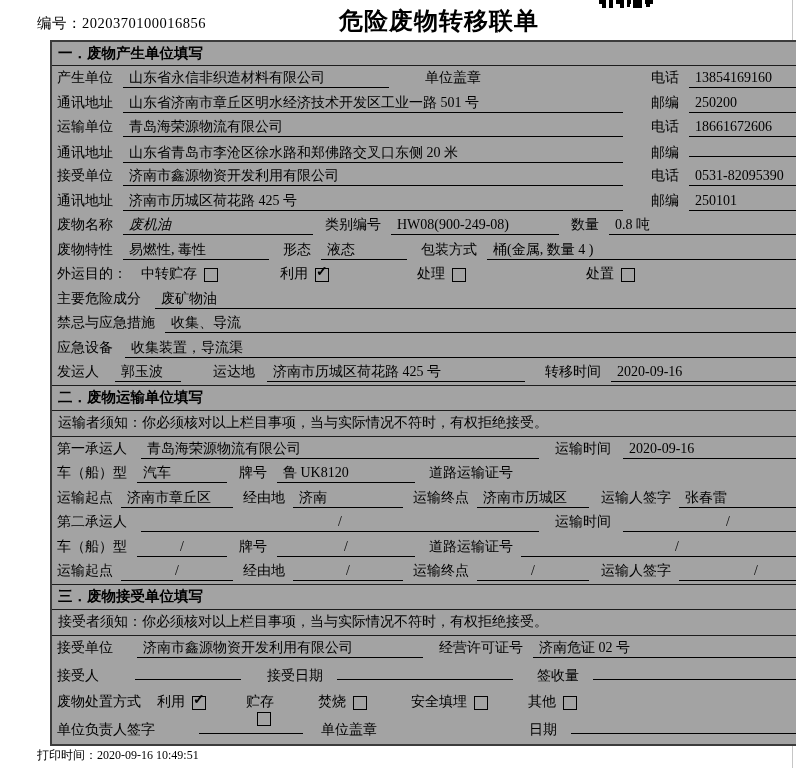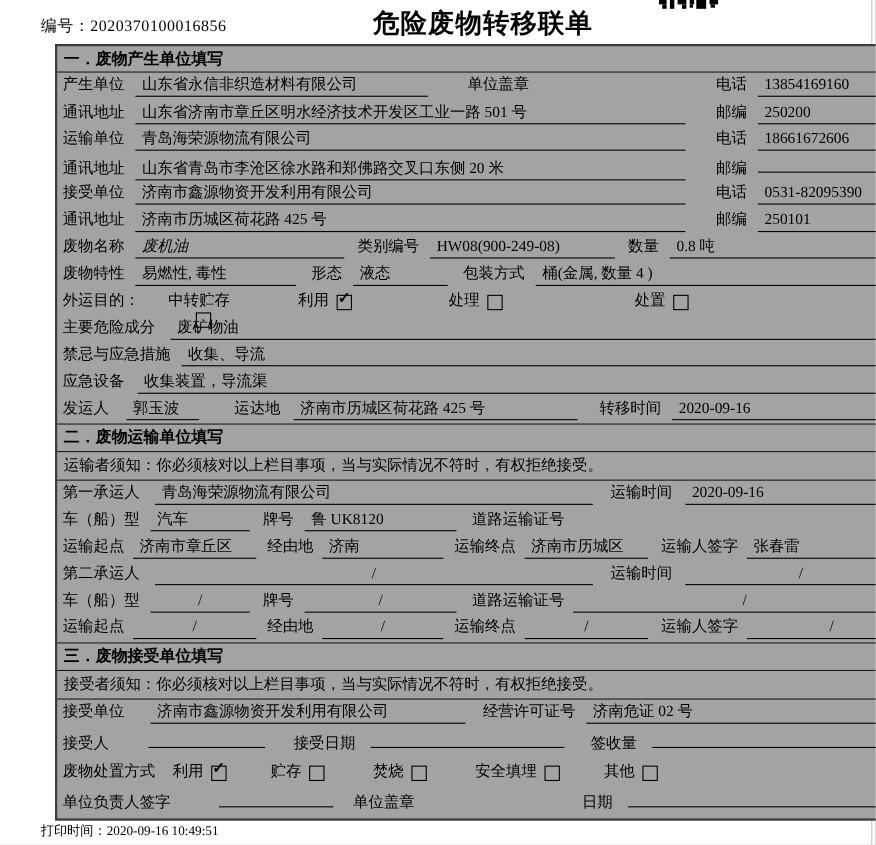--- a/index.html
+++ b/index.html
@@ -153,21 +153,21 @@
     <span class="lbl">废物特性</span>
     <span class="u" style="width:146px;margin-left:10px;">易燃性, 毒性</span>
     <span class="lbl" style="margin-left:14px;">形态</span>
     <span class="u" style="width:86px;margin-left:10px;">液态</span>
     <span class="lbl" style="margin-left:14px;">包装方式</span>
     <span class="u grow" style="margin-left:10px;">桶(金属, 数量 4 )</span>
   </div>
 
   <div class="row">
     <span class="lbl">外运目的：</span>
-    <span class="opt" style="margin-left:26px;flex-direction:column;">
+    <span class="opt" style="margin-left:14px;">
       <span class="olbl">中转贮存</span>
       <span class="cb"></span>
     </span>
     <span class="opt" style="margin-left:62px;">
       <span class="olbl">利用</span>
       <span class="cb checked"></span>
     </span>
     <span class="opt" style="margin-left:88px;">
       <span class="olbl">处理</span>
       <span class="cb"></span>
@@ -276,21 +276,21 @@
     <span class="lbl" style="margin-left:24px;">签收量</span>
     <span class="u grow" style="margin-left:14px;margin-right:14px;"></span>
   </div>
 
   <div class="row h27">
     <span class="lbl">废物处置方式</span>
     <span class="opt" style="margin-left:16px;">
       <span class="olbl">利用</span>
       <span class="cb checked"></span>
     </span>
-    <span class="opt" style="margin-left:40px;">
+    <span class="opt" style="margin-left:40px;flex-direction:column;">
       <span class="olbl">贮存</span>
       <span class="cb"></span>
     </span>
     <span class="opt" style="margin-left:44px;">
       <span class="olbl">焚烧</span>
       <span class="cb"></span>
     </span>
     <span class="opt" style="margin-left:44px;">
       <span class="olbl">安全填埋</span>
       <span class="cb"></span>

